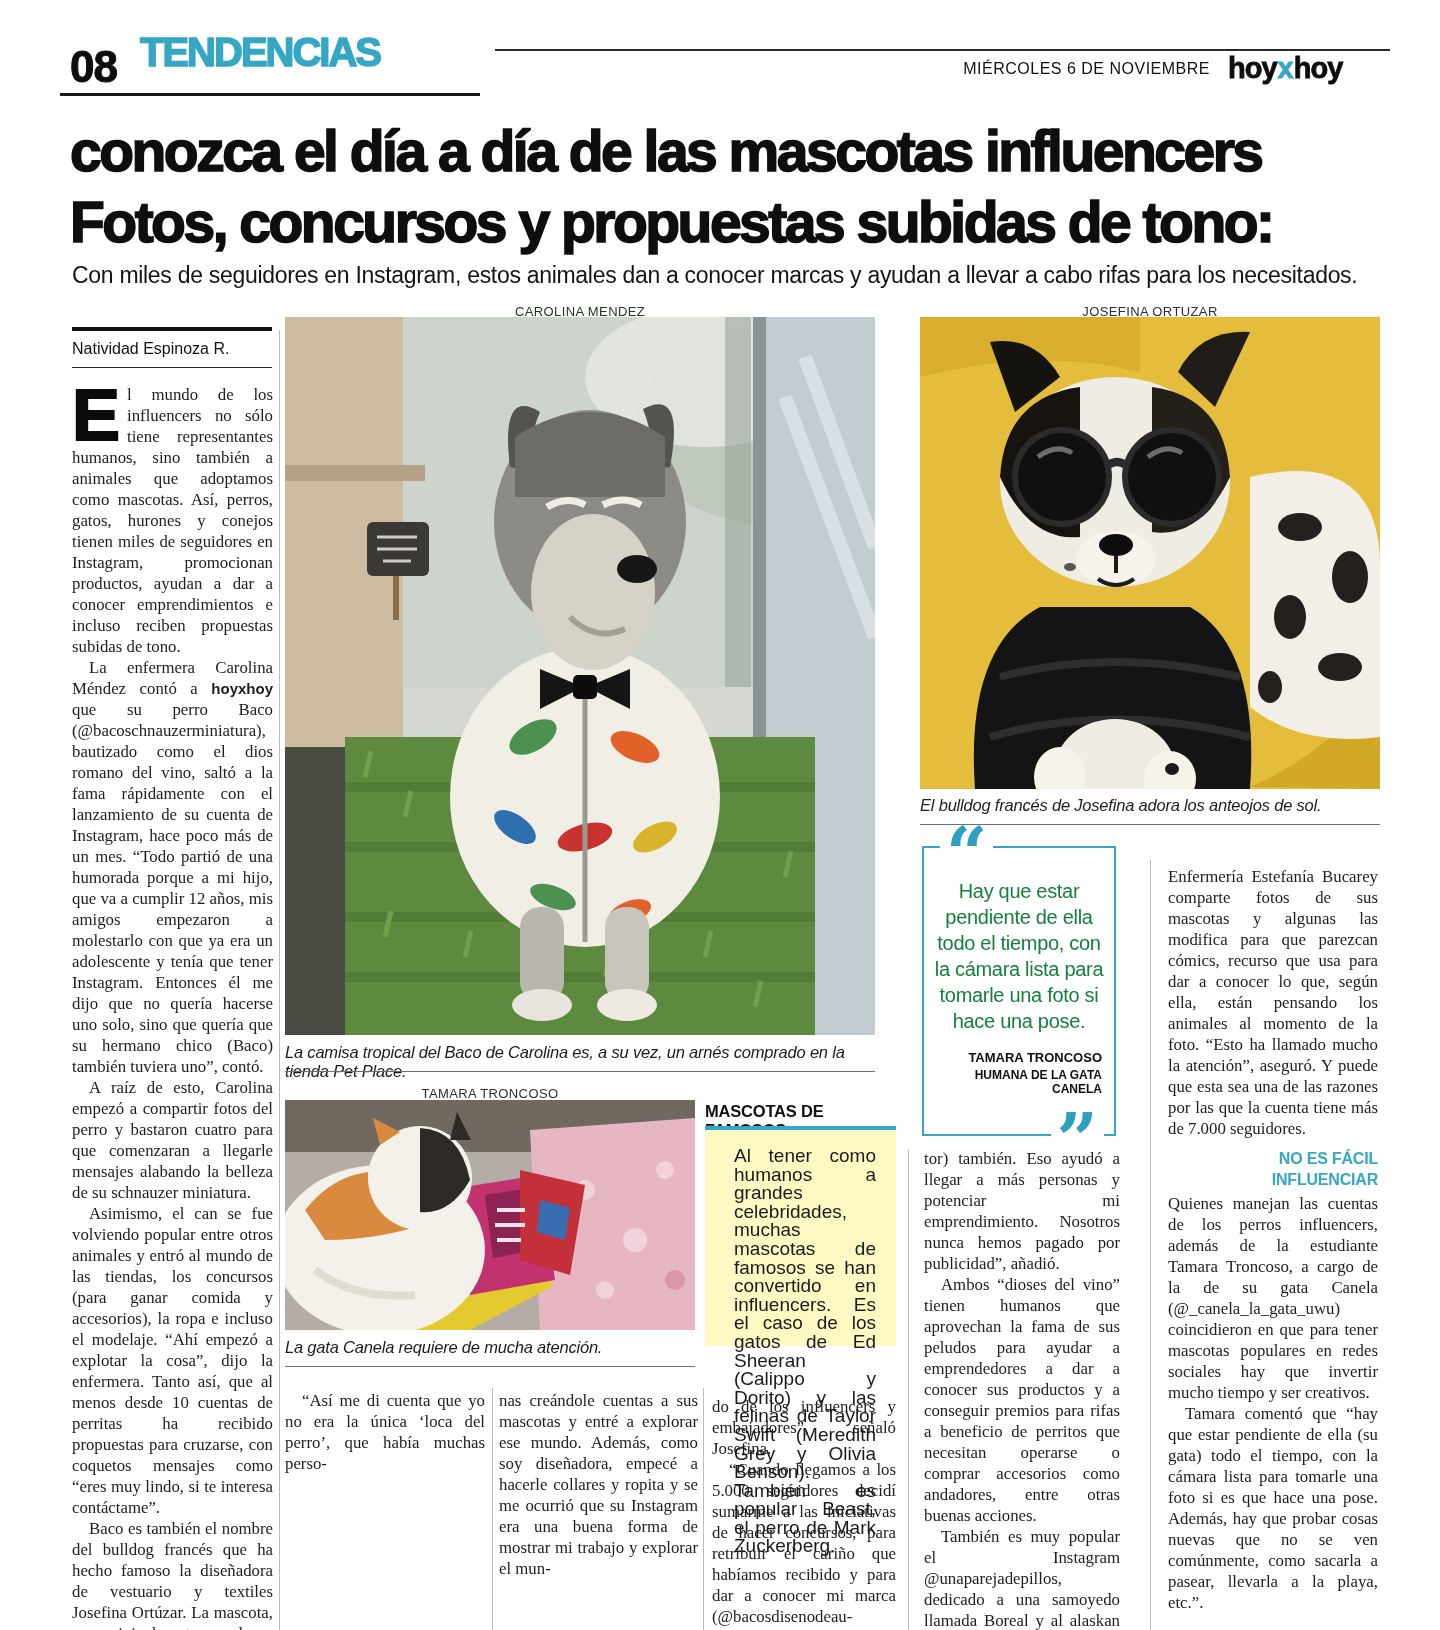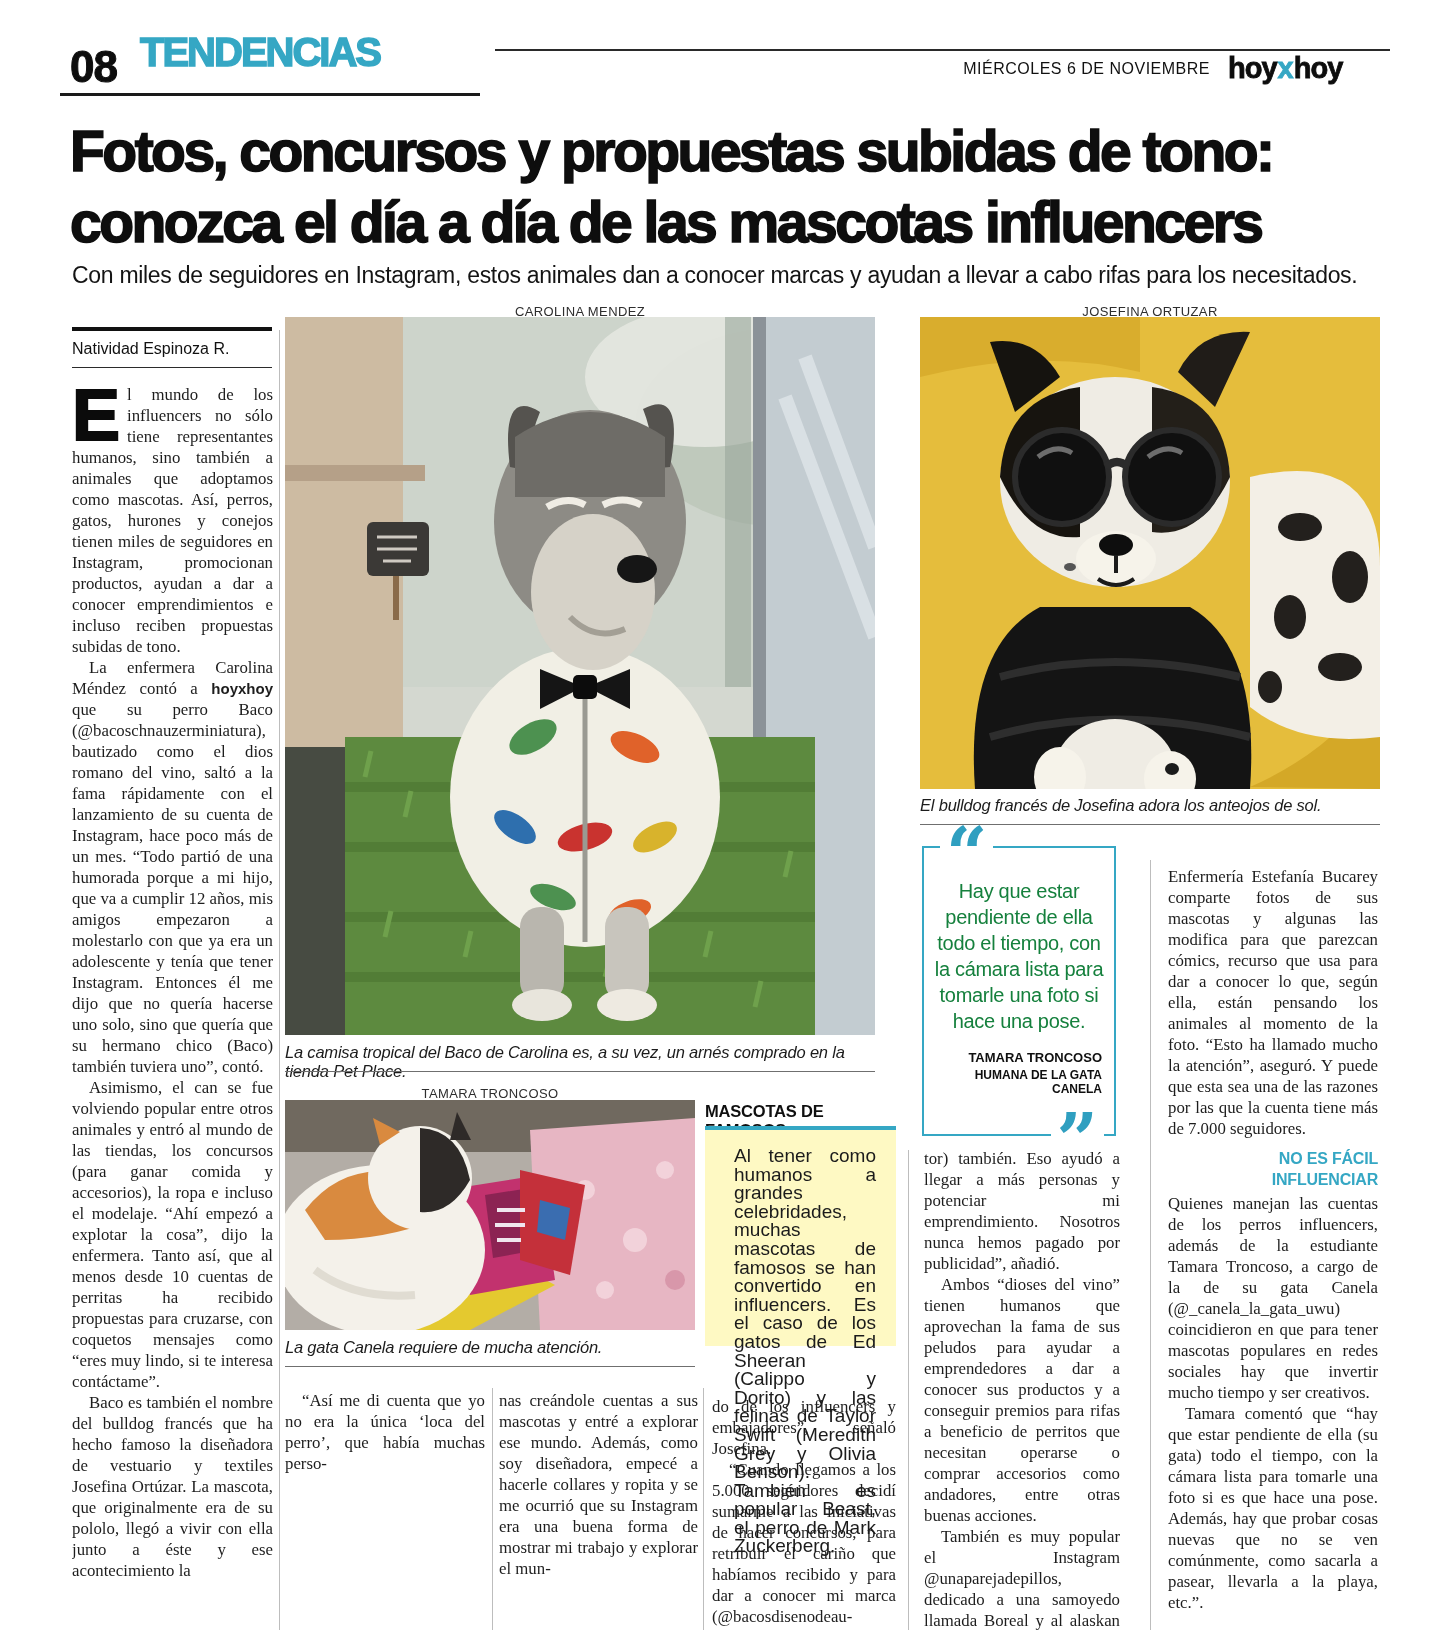--- a/index.html
+++ b/index.html
@@ -140,34 +140,35 @@
 <div>
 
   <div class="abs pageno">08</div>
   <div class="abs section-title">TENDENCIAS</div>
   <div class="abs top-hairline"></div>
   <div class="abs dateline">MIÉRCOLES 6 DE NOVIEMBRE</div>
   <div class="abs logo"><span>hoy</span><span class="logo-x">x</span><span>hoy</span></div>
   <div class="abs header-rule"></div>
 
   <h1 class="abs headline">
+    <div>conozca el día a día de las mascotas influencers</div>
     <div>Fotos, concursos y propuestas subidas de tono:</div>
-    <div>conozca el día a día de las mascotas influencers</div>
   </h1>
   <p class="abs deck">Con miles de seguidores en Instagram, estos animales dan a conocer marcas y ayudan a llevar a cabo rifas para los necesitados.</p>
 
   <div class="abs byline-block">
     <div class="byline-rule-top"></div>
     <div class="byline">Natividad Espinoza R.</div>
     <div class="byline-rule-bottom"></div>
   </div>
 
   <div class="abs col col1">
     <p class="noindent"><span class="dropcap">E</span><span>l mundo de los influencers no sólo tiene representantes humanos, sino también a animales que adoptamos como mascotas. Así, perros, gatos, hurones y conejos tienen miles de seguidores en Instagram, promocionan productos, ayudan a dar a conocer emprendimientos e incluso reciben propuestas subidas de tono.</span></p>
     <p><span>La enfermera Carolina Méndez contó a </span><span class="brand">hoyxhoy</span><span> que su perro Baco (@bacoschnauzerminiatura), bautizado como el dios romano del vino, saltó a la fama rápidamente con el lanzamiento de su cuenta de Instagram, hace poco más de un mes. “Todo partió de una humorada porque a mi hijo, que va a cumplir 12 años, mis amigos empezaron a molestarlo con que ya era un adolescente y tenía que tener Instagram. Entonces él me dijo que no quería hacerse uno solo, sino que quería que su hermano chico (Baco) también tuviera uno”, contó.</span></p>
+    <p>A raíz de esto, Carolina empezó a compartir fotos del perro y bastaron cuatro para que comenzaran a llegarle mensajes alabando la belleza de su schnauzer miniatura.</p>
     <p>Asimismo, el can se fue volviendo popular entre otros animales y entró al mundo de las tiendas, los concursos (para ganar comida y accesorios), la ropa e incluso el modelaje. “Ahí empezó a explotar la cosa”, dijo la enfermera. Tanto así, que al menos desde 10 cuentas de perritas ha recibido propuestas para cruzarse, con coquetos mensajes como “eres muy lindo, si te interesa contáctame”.</p>
     <p>Baco es también el nombre del bulldog francés que ha hecho famoso la diseñadora de vestuario y textiles Josefina Ortúzar. La mascota, que originalmente era de su pololo, llegó a vivir con ella junto a éste y ese acontecimiento la</p>
   </div>
 
   <div class="abs credit" style="left:285px; top:304px; width:590px;">CAROLINA MENDEZ</div>
   <div class="abs photo" style="left:285px; top:317px; width:590px; height:718px;">
     <svg viewBox="0 0 590 718" preserveAspectRatio="none">
       <rect width="590" height="718" fill="#d4d8d0"></rect>
       <rect x="0" y="0" width="590" height="370" fill="#cdd4cb"></rect>
       <ellipse cx="500" cy="110" rx="150" ry="100" fill="#bcc6b8" opacity=".8"></ellipse>

